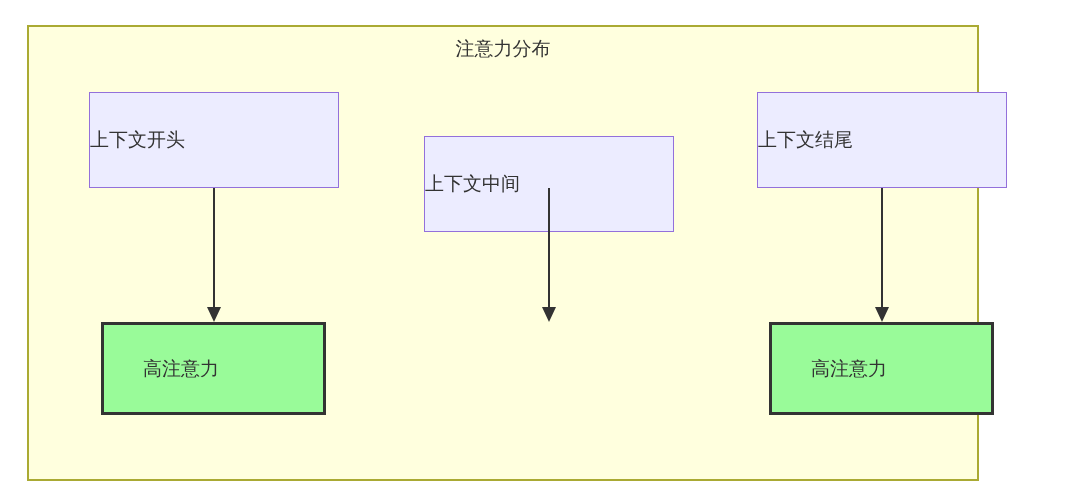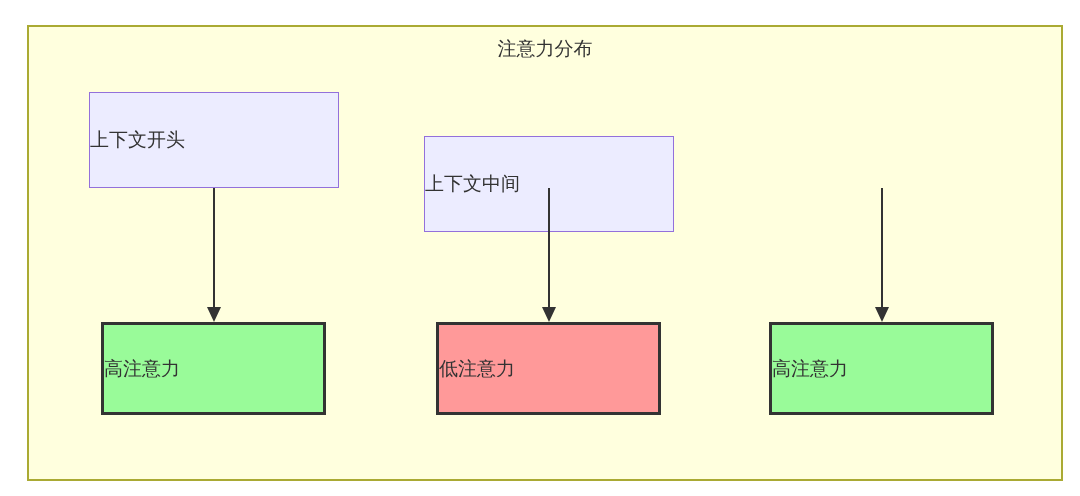--- a/index.html
+++ b/index.html
@@ -7,21 +7,21 @@
     width: 1080px; height: 496px;
     background: #ffffff;
     font-family: "Liberation Sans", "DejaVu Sans", sans-serif;
     overflow: hidden;
   }
   .stage { position: relative; width: 1080px; height: 496px; }
 
   .cluster {
     position: absolute;
     left: 27px; top: 25px;
-    width: 1036px; height: 456px;
+    width: 952px; height: 456px;
     background: var(--container-fill);
     border: 2px solid var(--container-border);
   }
   .cluster-title {
     position: absolute;
     top: 9px; left: 0; width: 100%;
     text-align: center;
     font-size: 19px;
     font-weight: 400;
     color: var(--text);
@@ -38,20 +38,21 @@
   .node.source {
     width: 250px; height: 96px;
     top: 65px;
     background: var(--node-fill);
     border: 1.5px solid var(--node-border);
   }
   .node.result {
     width: 225px; height: 93px;
     top: 295px;
     border: 3px solid var(--result-border);
+    padding-left: 39px;
   }
   .node.result.high { background: var(--high-fill); }
   .node.result.low  { background: var(--low-fill); }
 
   .src-1 { left: 60px; }
   .src-2 { left: 395px; margin-top: 44px; }
   .src-3 { left: 728px; }
   .res-1 { left: 72px; }
   .res-2 { left: 407px; }
   .res-3 { left: 740px; }
@@ -72,38 +73,38 @@
   <div class="cluster">
 
     <div class="cluster-title">注意力分布</div>
 
     <div class="node source src-1">
       <span>上下文开头</span>
     </div>
     <div class="node source src-2">
       <span>上下文中间</span>
     </div>
+    <div class="node source src-3">
+      <span>上下文结尾</span>
+    </div>
 
     <svg class="arrow arr-1" viewBox="0 0 20 134">
       <line x1="10" y1="0" x2="10" y2="121" style="stroke:var(--arrow);stroke-width:2"></line>
       <polygon points="3,119 17,119 10,134" style="fill:var(--arrow)"></polygon>
     </svg>
     <svg class="arrow arr-2" viewBox="0 0 20 134">
       <line x1="10" y1="0" x2="10" y2="121" style="stroke:var(--arrow);stroke-width:2"></line>
       <polygon points="3,119 17,119 10,134" style="fill:var(--arrow)"></polygon>
     </svg>
     <svg class="arrow arr-3" viewBox="0 0 20 134">
       <line x1="10" y1="0" x2="10" y2="121" style="stroke:var(--arrow);stroke-width:2"></line>
       <polygon points="3,119 17,119 10,134" style="fill:var(--arrow)"></polygon>
     </svg>
 
     <div class="node result high res-1">
       <span>高注意力</span>
     </div>
-    <div class="node result low res-2">
-      <span>低注意力</span>
-    </div>
     <div class="node result high res-3">
       <span>高注意力</span>
     </div>
 
   </div>
 </div>
 
 </body></html>

